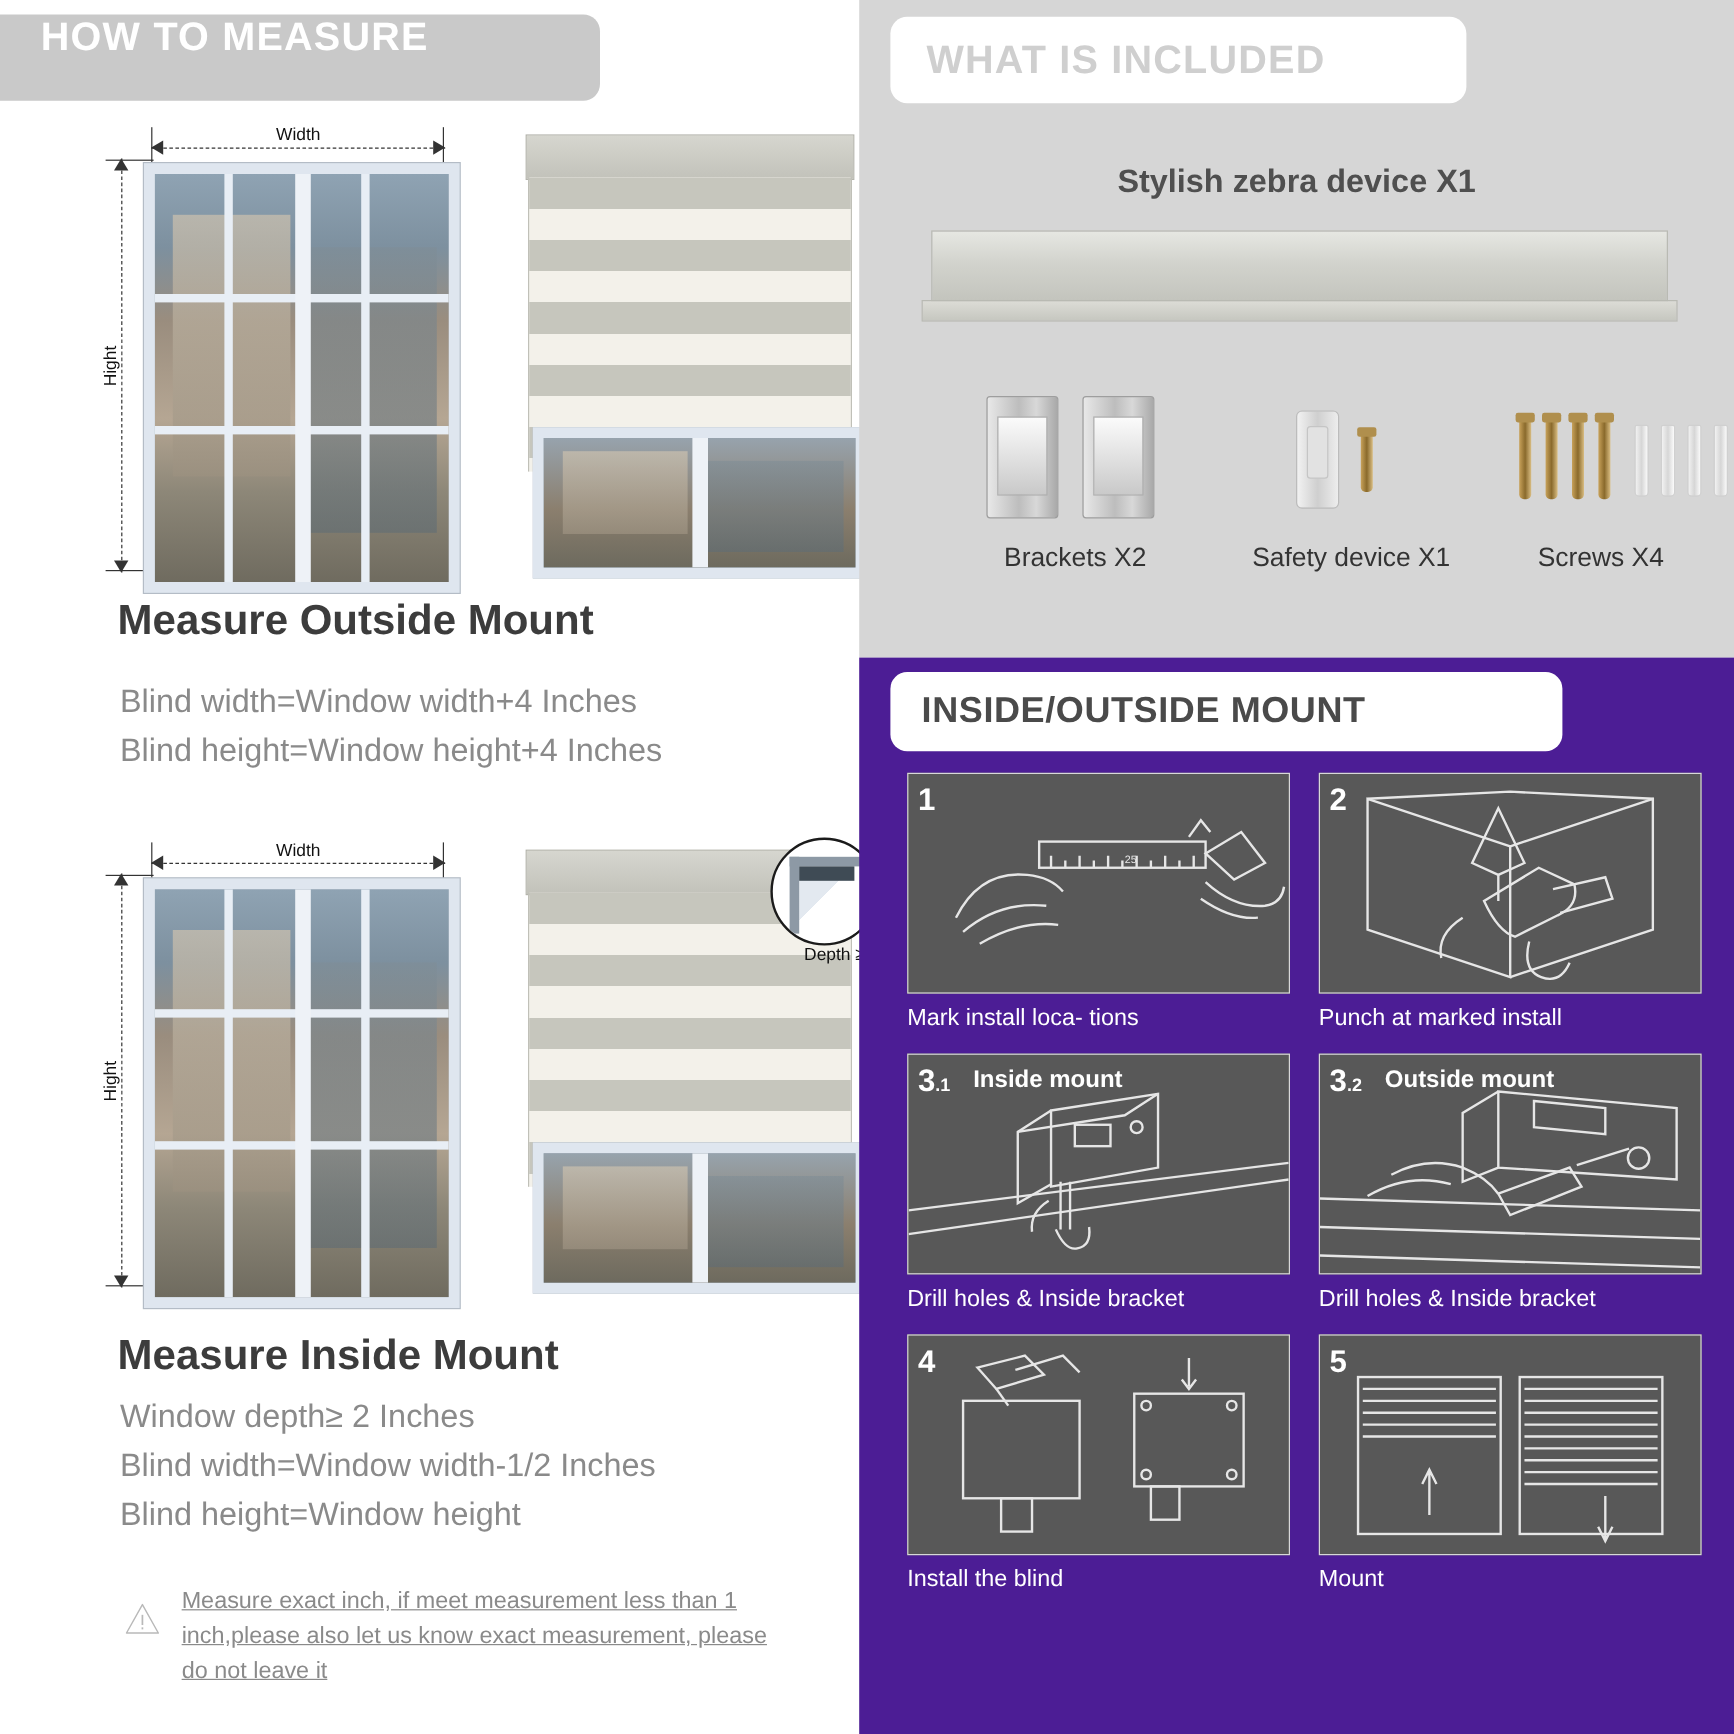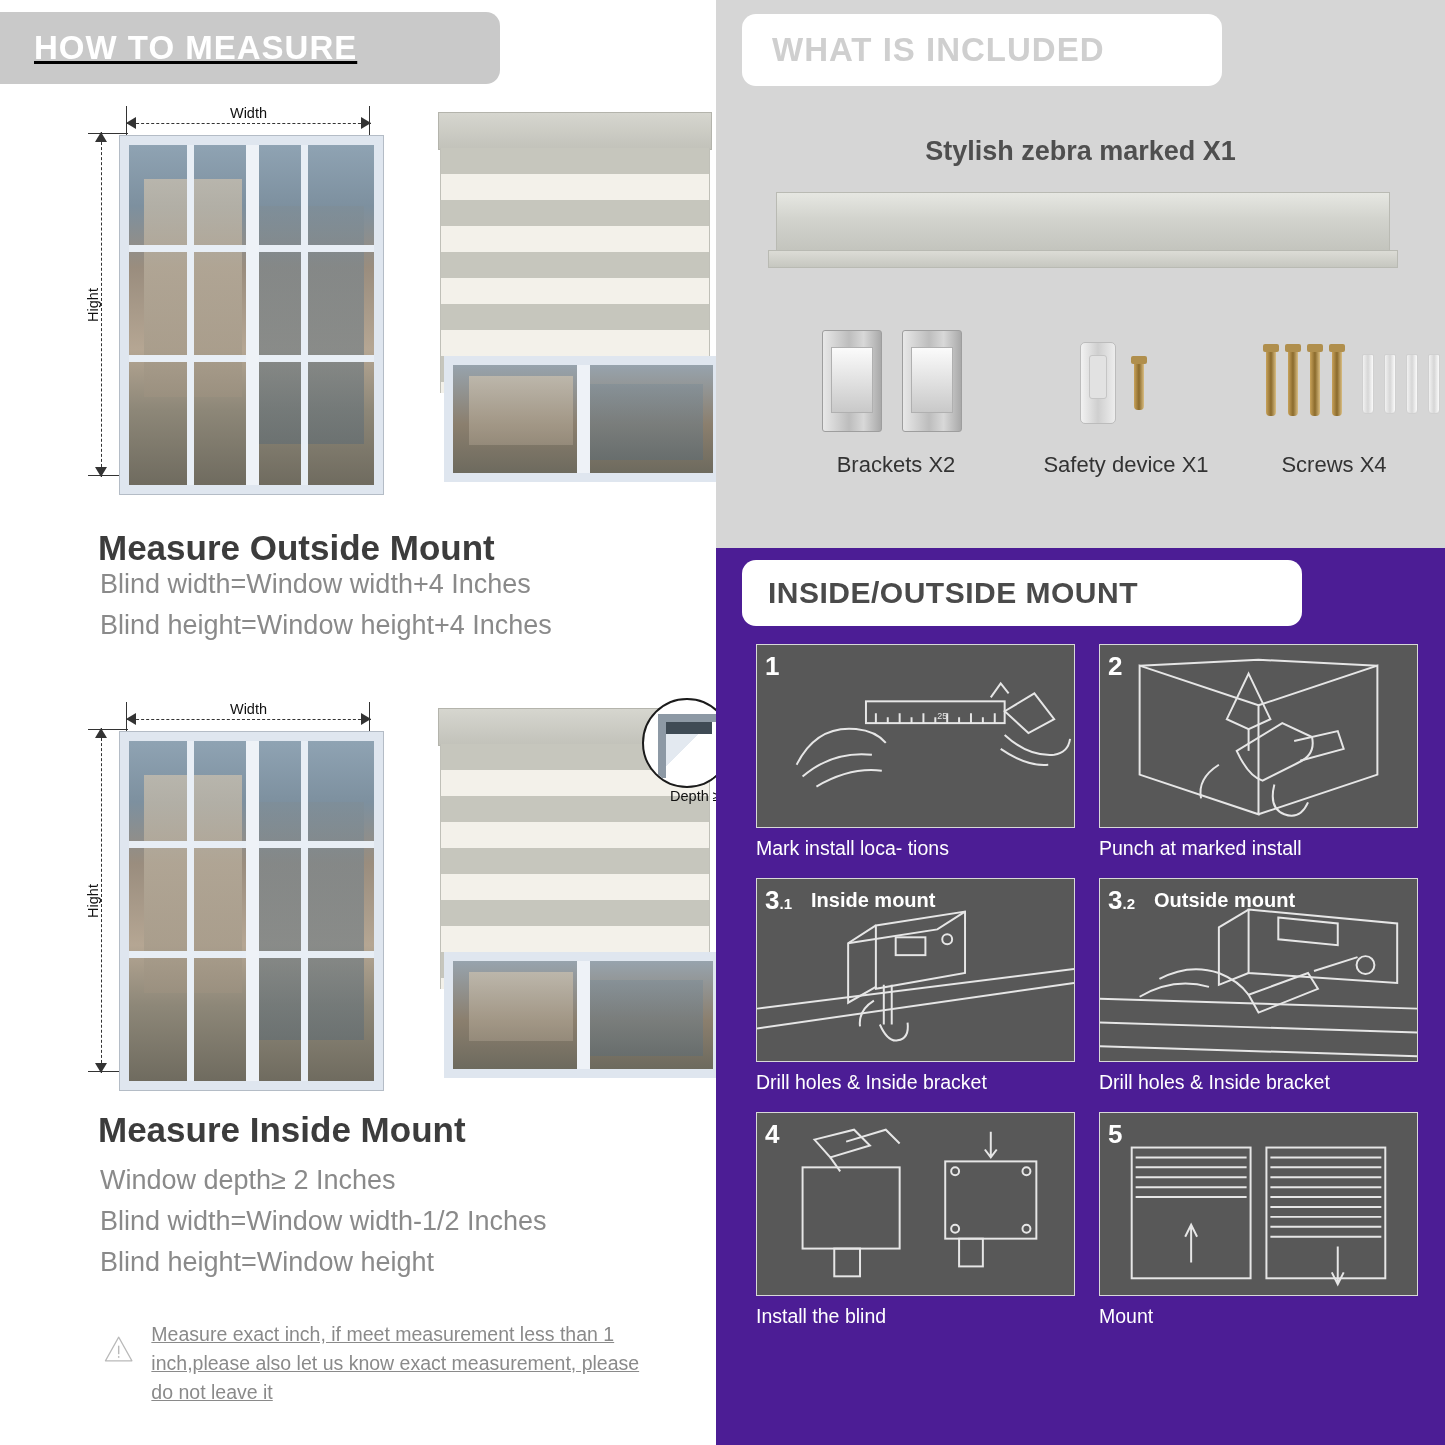--- a/index.html
+++ b/index.html
@@ -13,21 +13,21 @@
 
   
   .left-col {
     position:absolute; left:0; top:0; width:716px; height:1445px;
     background:#ffffff;
   }
   .tab-howto {
     position:absolute; left:0; top:12px; width:500px; height:72px;
     background:#c9c9c9;
     border-radius:0 14px 14px 0;
-    display:flex; align-items:center;text-decoration:underline;
+    display:flex; align-items:flex-start;
   }
   .tab-howto span {
     color:#ffffff; font-size:33px; font-weight:bold; letter-spacing:1px;
     margin-left:34px;
   }
 
   
   .measure-block { position:absolute; left:0; width:716px;padding-left:20px; }
   .mb1 { top:96px; }
   .mb2 { top:692px; }
@@ -315,21 +315,21 @@
         <div class="blind-wrap bw-a">
           <div class="valance"></div>
           <div class="zebra"></div>
           <div class="win-b">
             <div class="win-scene"></div>
             <div class="center-mullion"></div>
           </div>
         </div>
       </div>
 
-      <div class="mb-title" style="top:432px;">Measure Outside Mount</div>
+      <div class="mb-title" style="top:401px;">Measure Outside Mount</div>
       <div class="mb-lines" style="top:468px;">
         <div>Blind width=Window width+4 Inches</div>
         <div>Blind height=Window height+4 Inches</div>
       </div>
     </div>
 
     <div class="measure-block mb2">
       <div class="diagram">
 
         <div class="dim-top">
@@ -395,21 +395,21 @@
     </div>
   </div>
 
   <div class="right-col">
 
     <div class="included-panel">
       <div class="tab-included">
         <span>WHAT IS INCLUDED</span>
       </div>
 
-      <div class="included-title">Stylish zebra marked X1</div>
+      <div class="included-title">Stylish zebra device X1</div>
 
       <div class="blind-product">
         <div class="bar-top"></div>
         <div class="bar-bottom"></div>
       </div>
 
       <div class="parts-row">
 
         <div class="part" style="left:40px; width:200px; height:130px;">
           <div class="bracket" style="left:26px;"></div>

